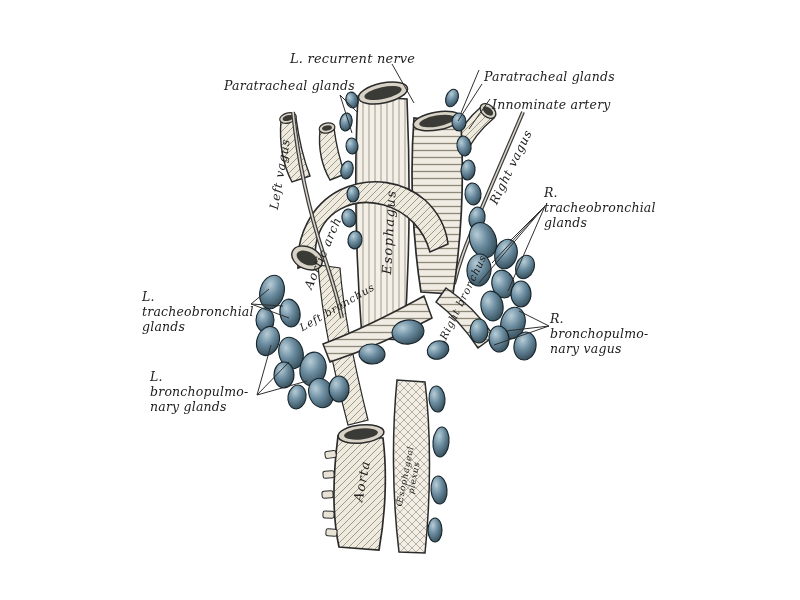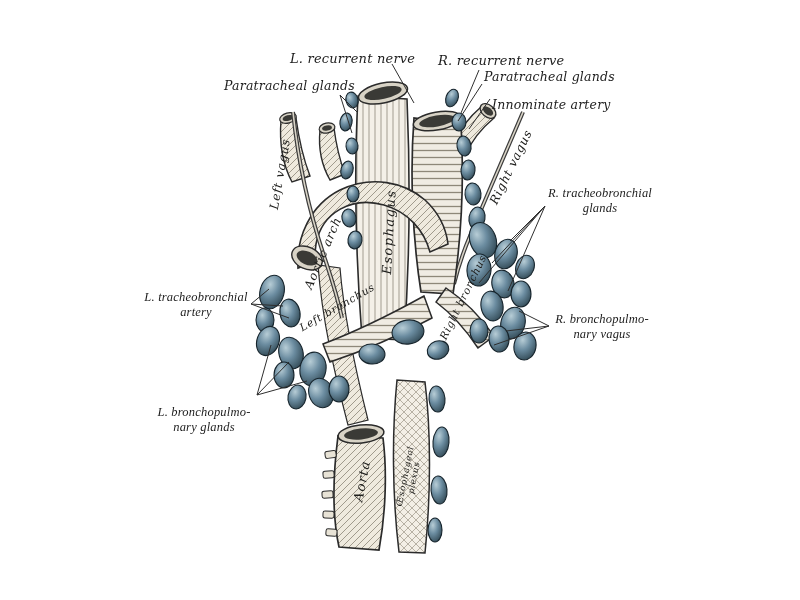--- a/index.html
+++ b/index.html
@@ -1,21 +1,21 @@
 <!DOCTYPE html>
 <html><head>
 <meta charset="utf-8">
 <style>
   html,body{margin:0;padding:0;background:#ffffff;}
   #stage{position:relative;width:800px;height:600px;background:#ffffff;overflow:hidden;
          font-family:"DejaVu Serif", serif;padding-left:20px;}
   svg{position:absolute;left:0;top:0;}
   .label{position:absolute;font-style:italic;color:#1c1c1c;font-size:12.5px;
          line-height:1.18;white-space:pre-line;letter-spacing:.2px;}
-  .label.center{text-align:center;font-family:Liberation Serif, serif;}
+  .label.center{}
   .rot{transform-origin:center center;}
   .fig{font-size:12px;letter-spacing:.8px;color:#20201e;}
   .small{font-size:10.5px;}
   .tiny{font-size:8.5px;line-height:1.1;text-align:center;}
   
   .r-leftvagus{transform:translate(-50%,-50%) rotate(-80deg);}
   .r-rightvagus{transform:translate(-50%,-50%) rotate(-64deg);}
   .r-esoph{transform:translate(-50%,-50%) rotate(-87deg);letter-spacing:1.5px;font-size:13px;}
   .r-arch{transform:translate(-50%,-50%) rotate(-67deg);}
   .r-lbronch{transform:translate(-50%,-50%) rotate(-30deg);}
@@ -181,31 +181,30 @@
       <path d="M482 84 L458 121"></path>
       <path d="M490 99 L469 129"></path>
       <path d="M545 206 L510 241 M545 206 L492 263 M545 206 L479 283 M545 206 L508 291"></path>
       <path d="M251 304 L269 289 M251 304 L283 306 M251 304 L289 318"></path>
       <path d="M549 326 L519 311 M549 326 L506 331 M549 326 L494 345"></path>
       <path d="M257 395 L271 345 M257 395 L289 362 M257 395 L307 381"></path>
     </g>
   </svg>
 
   <div class="label" style="left:290px;top:51px;font-size:13px">L. recurrent nerve</div>
-  <div class="label" style="left:438px;top:53px;font-size:13px">R. recurrent nerve</div>
   <div class="label" style="left:224px;top:79px">Paratracheal glands</div>
   <div class="label" style="left:484px;top:70px">Paratracheal glands</div>
   <div class="label" style="left:492px;top:98px">Innominate artery</div>
   <div class="label center" style="left:544px;top:186px;width:112px">R. tracheobronchial
 glands</div>
   <div class="label center" style="left:142px;top:290px;width:108px">L. tracheobronchial
-artery</div>
+glands</div>
   <div class="label center" style="left:550px;top:312px;width:104px">R. bronchopulmo-
 nary vagus</div>
-  <div class="label center" style="left:150px;top:405px;width:108px">L. bronchopulmo-
+  <div class="label center" style="left:150px;top:370px;width:108px">L. bronchopulmo-
 nary glands</div>
 
   <div class="label fig rot r-leftvagus" style="left:280px;top:174px">Left vagus</div>
   <div class="label fig rot r-rightvagus" style="left:511px;top:167px">Right vagus</div>
   <div class="label fig rot r-esoph" style="left:389px;top:232px">Esophagus</div>
   <div class="label fig rot r-arch" style="left:323px;top:253px">Aortic arch</div>
   <div class="label fig small rot r-lbronch" style="left:337px;top:307px">Left bronchus</div>
   <div class="label fig small rot r-rbronch" style="left:463px;top:297px">Right bronchus</div>
   <div class="label fig rot r-aorta" style="left:362px;top:481px">Aorta</div>
   <div class="label fig tiny rot r-oeso" style="left:410px;top:477px">Œsophageal

